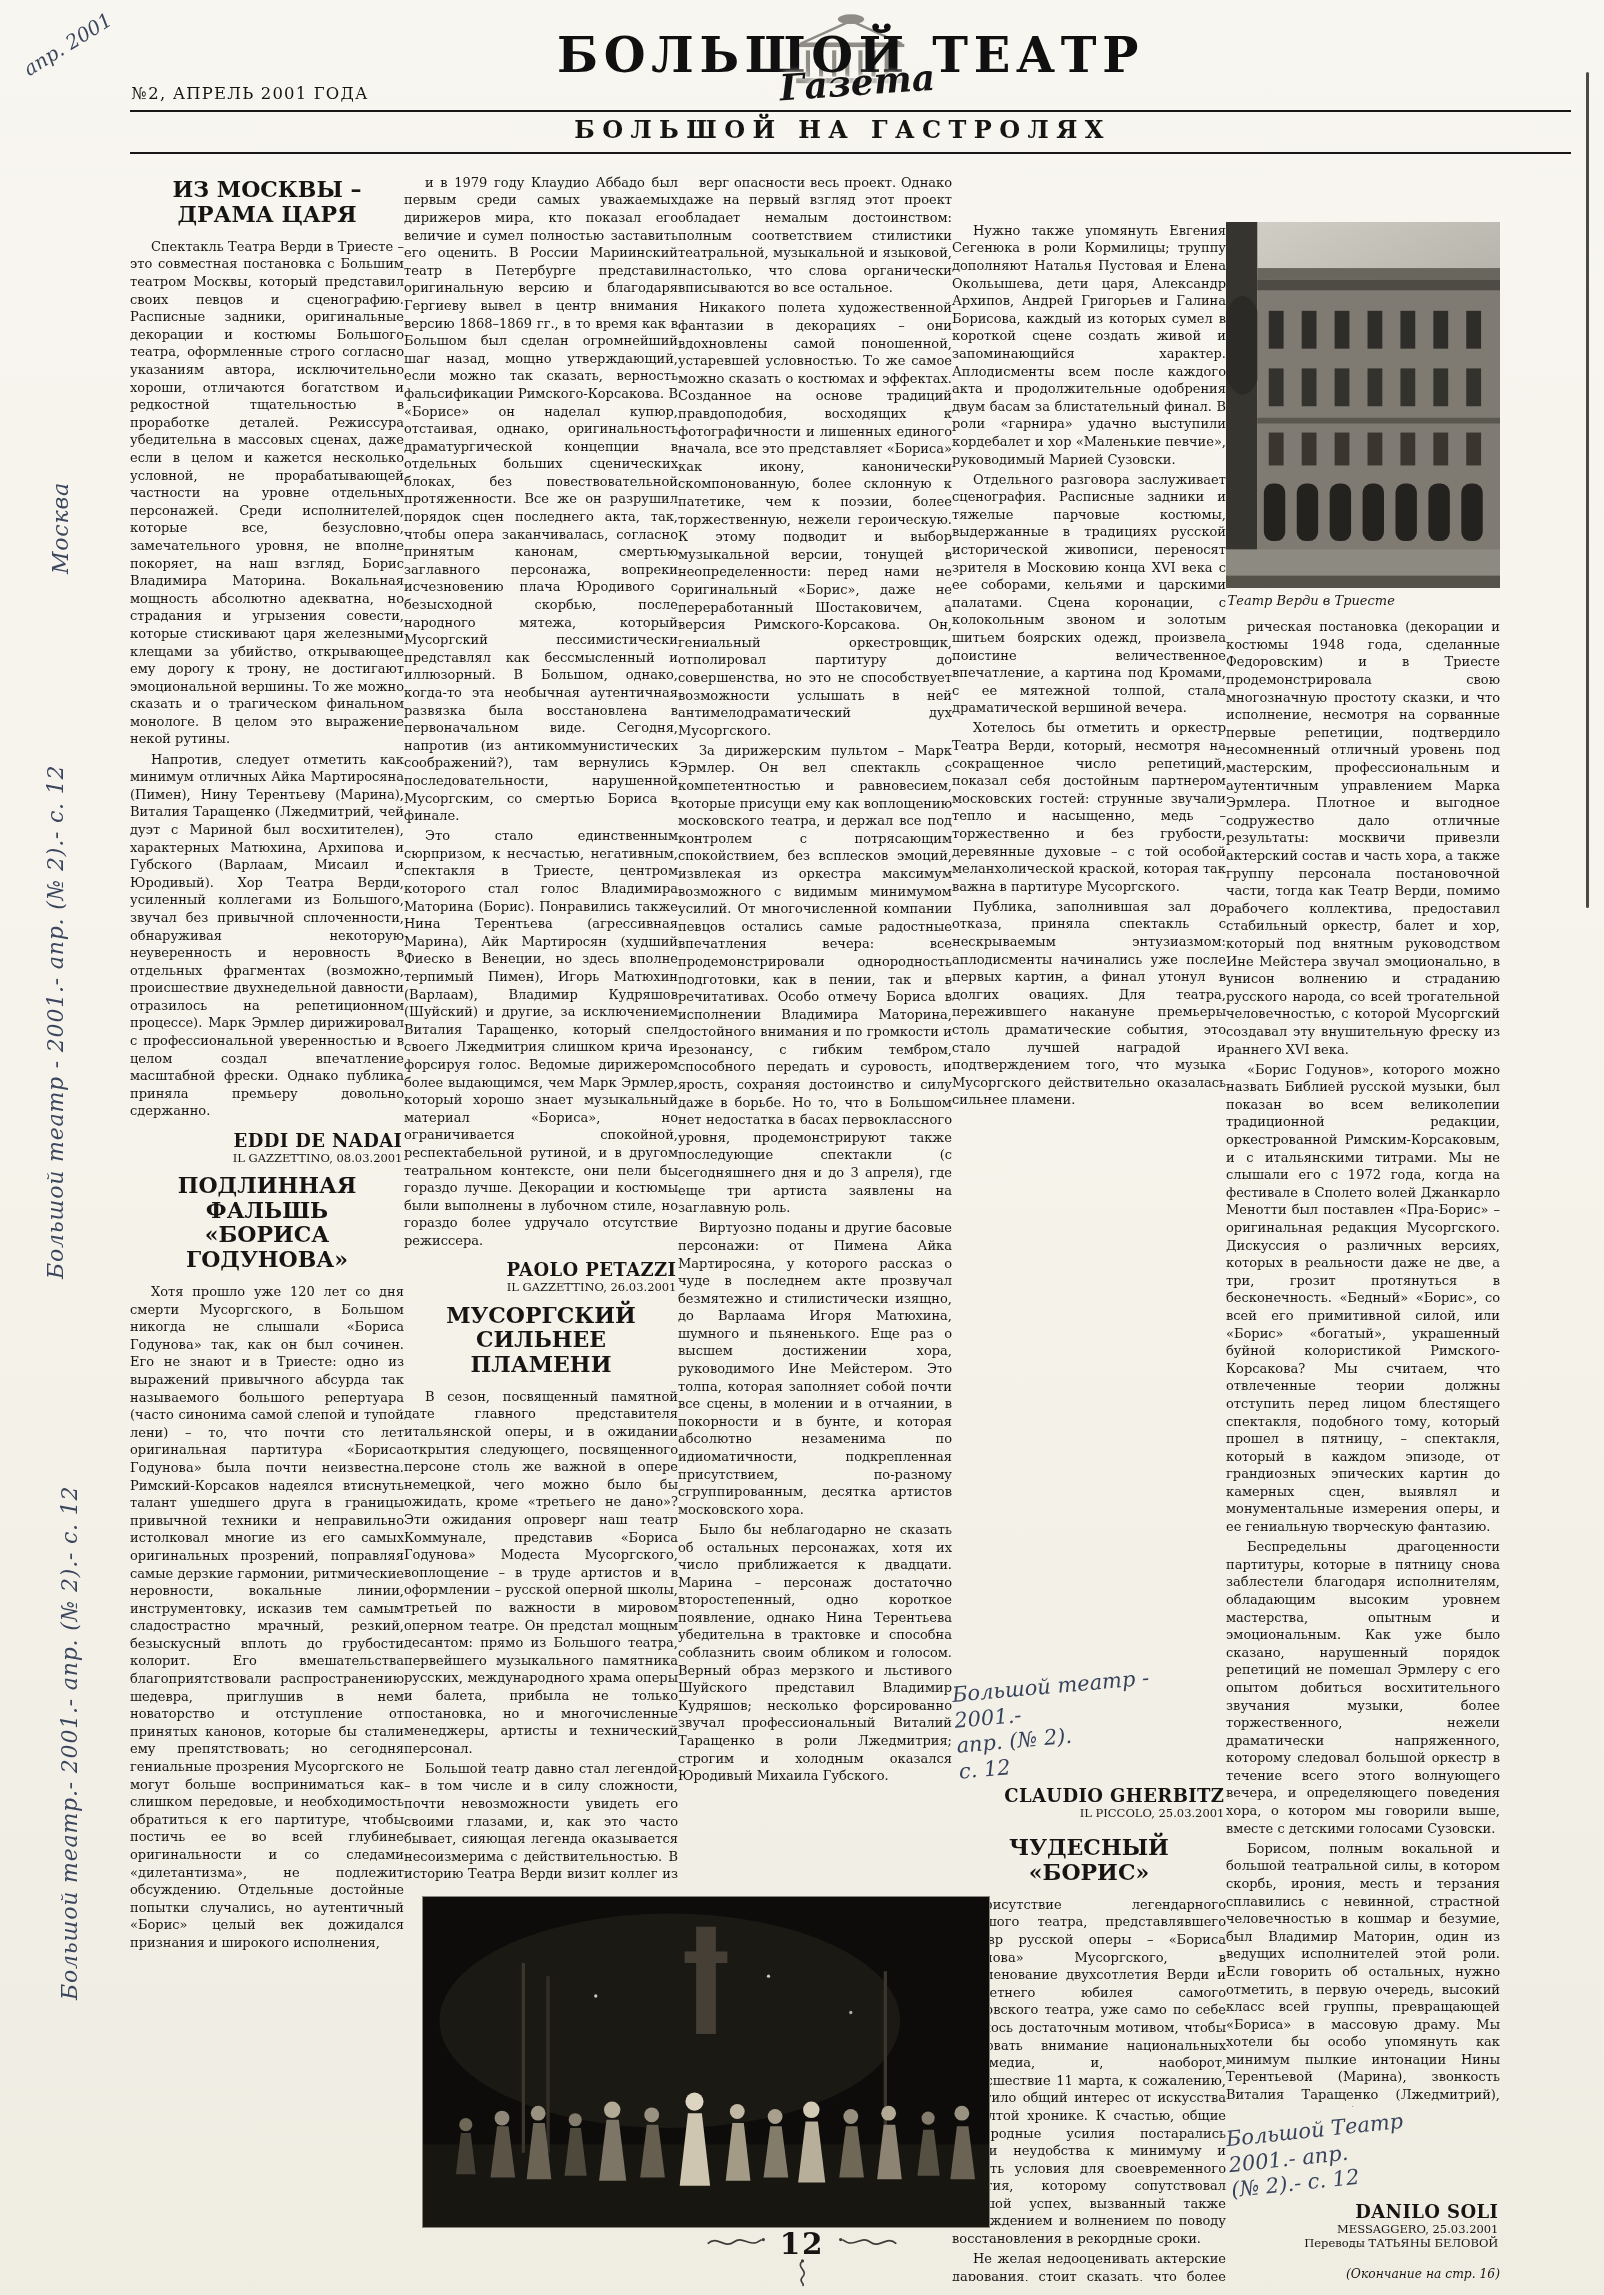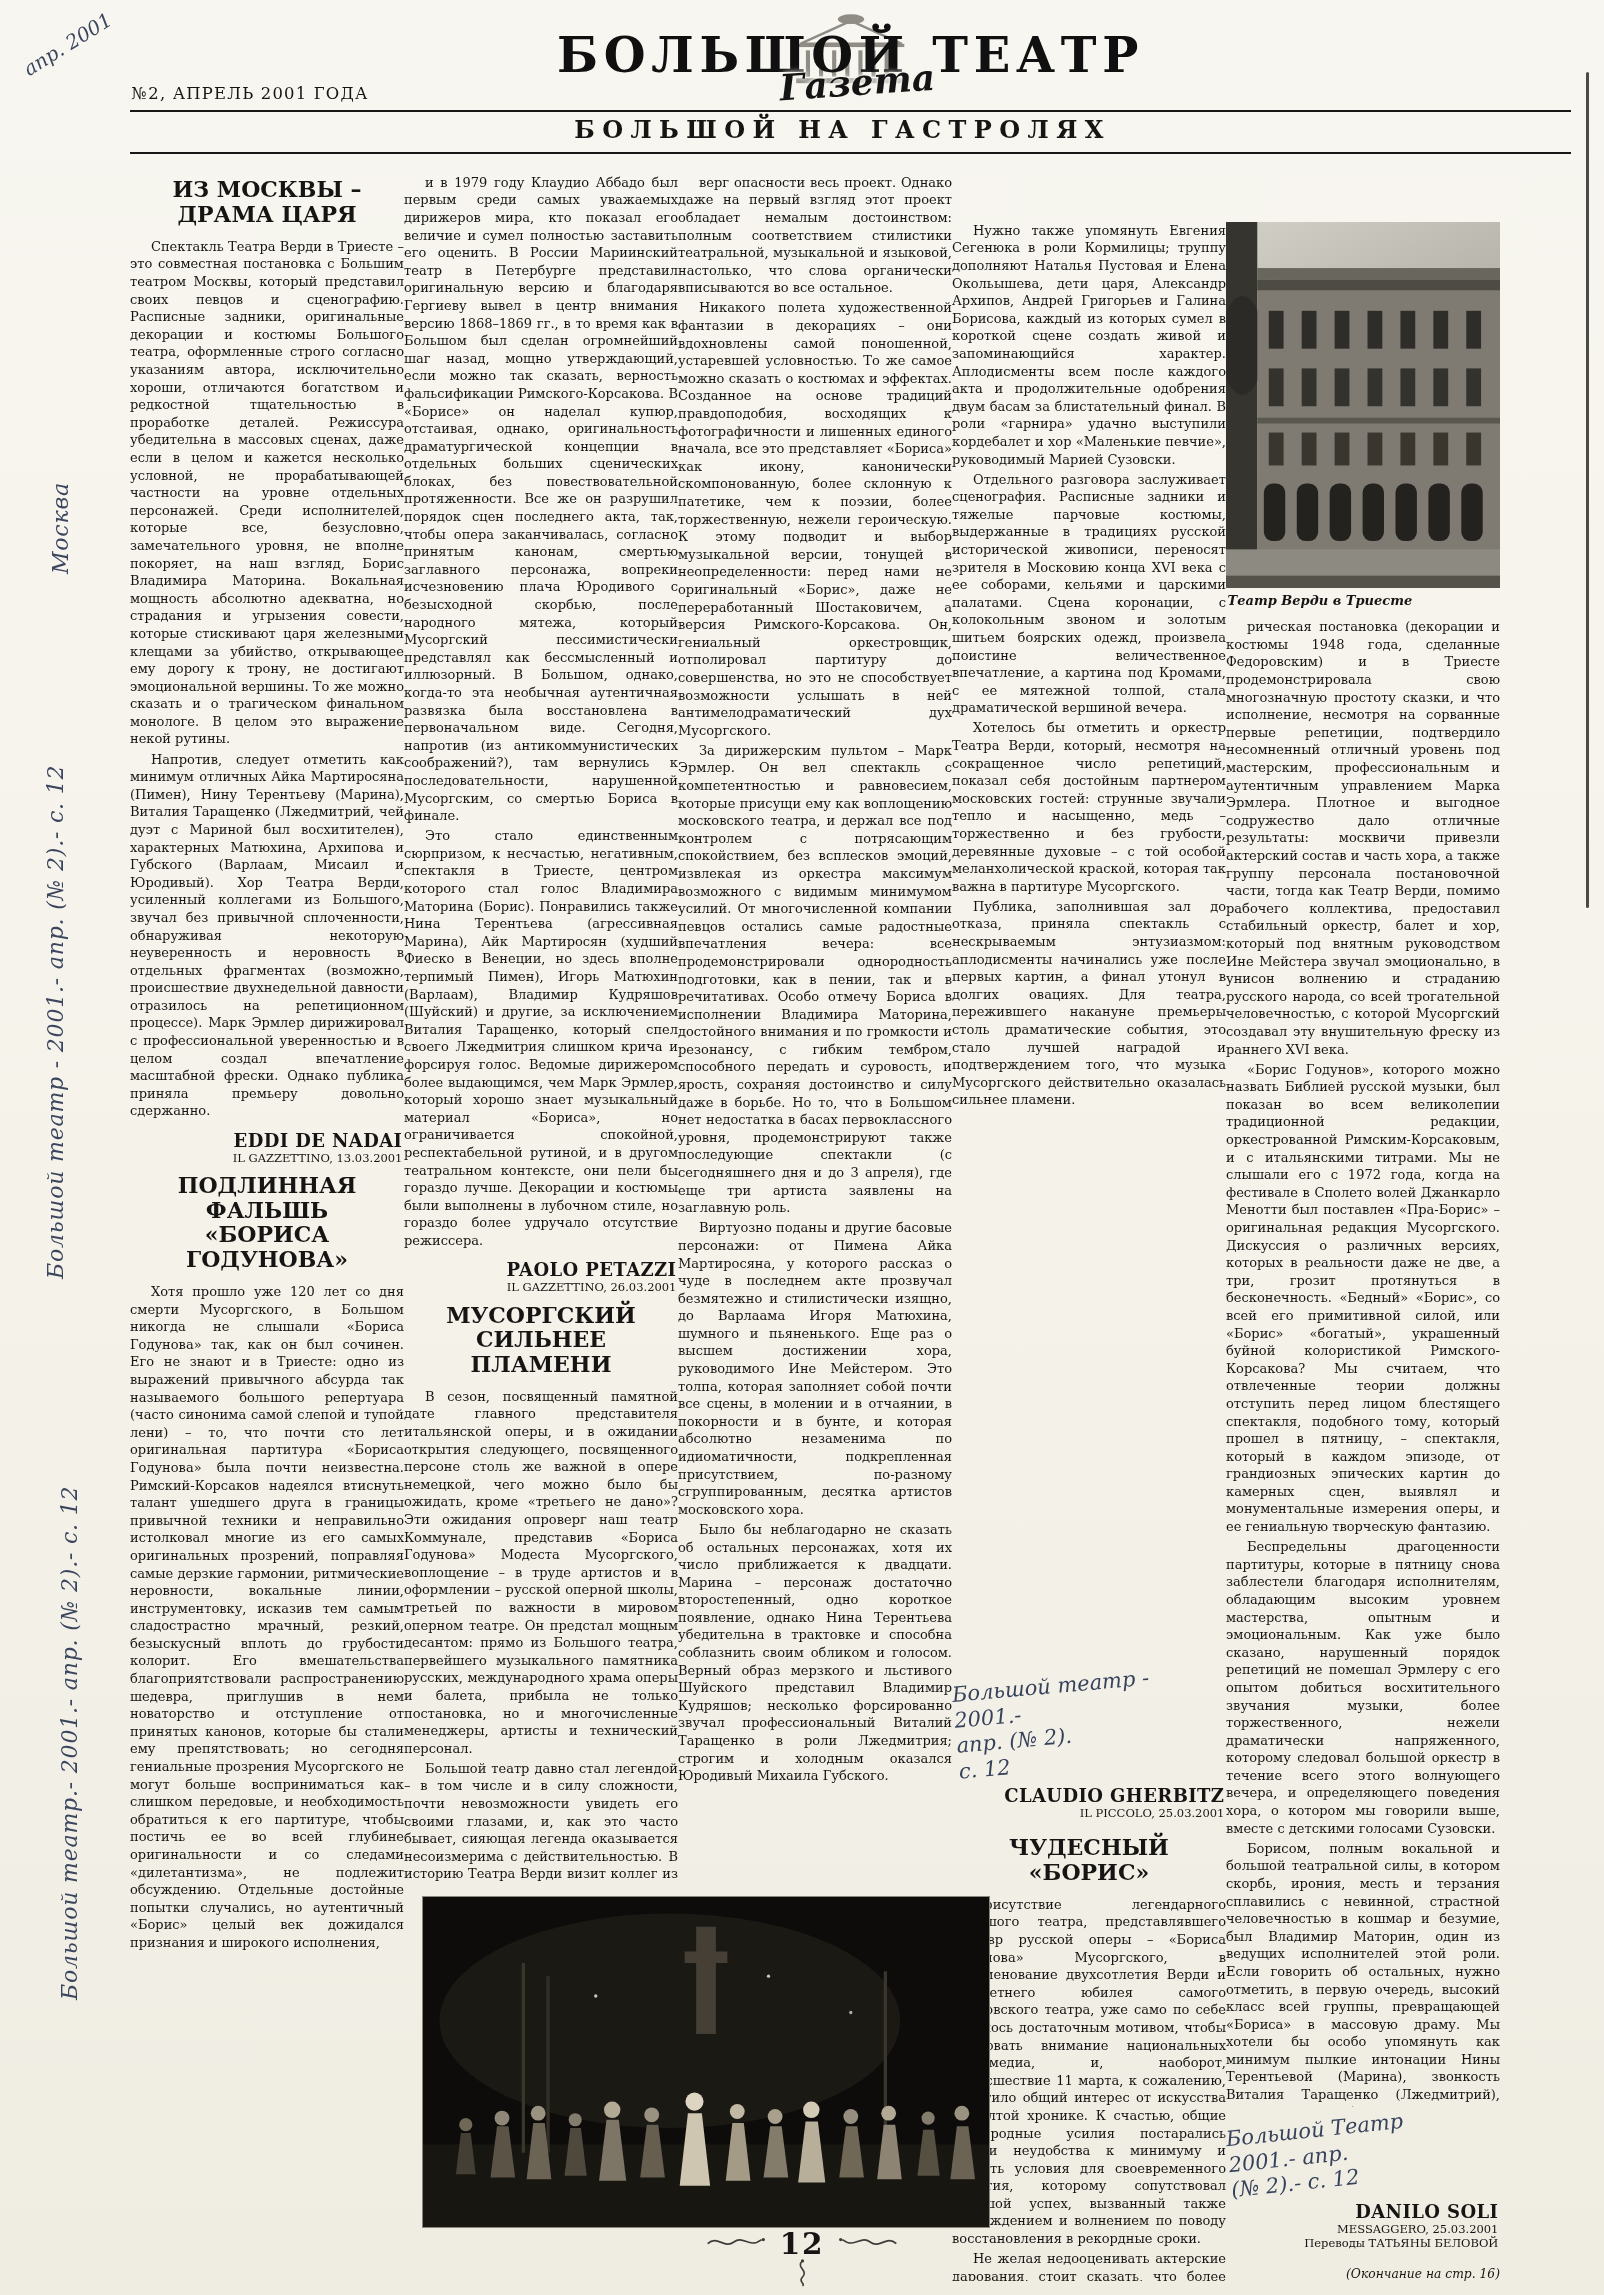--- a/index.html
+++ b/index.html
@@ -39,21 +39,21 @@
   .colflex { display:flex; flex-direction:column;margin-top:48px; }
   .flow-fill { flex:1 1 auto; overflow:hidden; }
   .flow-fixed { overflow:hidden; }
   p.body { font-size:13px; line-height:17.6px; text-align:justify; text-indent:21px;
       margin:0 0 2.5px 0; hyphens:auto; -webkit-hyphens:auto; }
   .headline { font-size:22px; line-height:1.12; font-weight:bold; text-align:center; margin:6.6px 0 11.5px 0; }
   .headline.first { margin-top:3.3px; }
   .byline { text-align:right; margin:9.8px 1.6px 8.2px 0; }
   .byline .name { display:block; font-weight:bold; font-size:18px; letter-spacing:0.4px; }
   .byline .src { display:block; font-size:11.5px; }
-  .caption { font-size:13px; font-weight:bold; font-style:italic; margin:5.7px 0 9.8px 1.6px; }
+  .caption { font-size:13px; font-weight:normal; font-style:italic; margin:5.7px 0 9.8px 1.6px; }
   .cont-note { text-align:right; font-style:italic; font-size:12.3px; margin-top:8.2px; }
   .hw-block-a { margin:8.2px 0 1.6px 3.3px; transform:rotate(-5deg); }
   .hw-block-b { margin:6.6px 0 1.6px 1.6px; transform:rotate(-6deg); }
   
   .photo-frame { line-height:0; }
   .photo-stage { position:absolute; left:292px; top:1722px; width:566px; height:330px; border:0.8px solid #8a867d; }
   .photo-verdi { width:274px; height:366px; }
   
   .page-footer { position:absolute; left:0; right:0; bottom:4.9px; text-align:center; }
   .page-footer .row { display:flex; align-items:center; justify-content:center; gap:15px; }
@@ -105,21 +105,21 @@
 
       <div class="col col-full">
         <div class="headline first">
           <span>ИЗ МОСКВЫ –</span><br>
           <span>ДРАМА ЦАРЯ</span>
         </div>
         <p class="body">Спектакль Театра Верди в Триесте – это совместная постановка с Большим театром Москвы, который представил своих певцов и сценографию. Расписные задники, оригинальные декорации и костюмы Большого театра, оформленные строго согласно указаниям автора, исключительно хороши, отличаются богатством и редкостной тщательностью в проработке деталей. Режиссура убедительна в массовых сценах, даже если в целом и кажется несколько условной, не прорабатывающей частности на уровне отдельных персонажей. Среди исполнителей, которые все, безусловно, замечательного уровня, не вполне покоряет, на наш взгляд, Борис Владимира Маторина. Вокальная мощность абсолютно адекватна, но страдания и угрызения совести, которые стискивают царя железными клещами за убийство, открывающее ему дорогу к трону, не достигают эмоциональной вершины. То же можно сказать и о трагическом финальном монологе. В целом это выражение некой рутины.</p>
         <p class="body">Напротив, следует отметить как минимум отличных Айка Мартиросяна (Пимен), Нину Терентьеву (Марина), Виталия Таращенко (Лжедмитрий, чей дуэт с Мариной был восхитителен), характерных Матюхина, Архипова и Губского (Варлаам, Мисаил и Юродивый). Хор Театра Верди, усиленный коллегами из Большого, звучал без привычной сплоченности, обнаруживая некоторую неуверенность и неровность в отдельных фрагментах (возможно, происшествие двухнедельной давности отразилось на репетиционном процессе). Марк Эрмлер дирижировал с профессиональной уверенностью и в целом создал впечатление масштабной фрески. Однако публика приняла премьеру довольно сдержанно.</p>
         <div class="byline">
           <span class="name">EDDI DE NADAI</span>
-          <span class="src">IL GAZZETTINO, 13.03.2001</span>
+          <span class="src">IL GAZZETTINO, 08.03.2001</span>
         </div>
         <div class="headline">
           <span>ПОДЛИННАЯ ФАЛЬШЬ</span><br>
           <span>«БОРИСА ГОДУНОВА»</span>
         </div>
         <p class="body">Хотя прошло уже 120 лет со дня смерти Мусоргского, в Большом никогда не слышали «Бориса Годунова» так, как он был сочинен. Его не знают и в Триесте: одно из выражений привычного абсурда так называемого большого репертуара (часто синонима самой слепой и тупой лени) – то, что почти сто лет оригинальная партитура «Бориса Годунова» была почти неизвестна. Римский-Корсаков надеялся втиснуть талант ушедшего друга в границы привычной техники и неправильно истолковал многие из его самых оригинальных прозрений, поправляя самые дерзкие гармонии, ритмические неровности, вокальные линии, инструментовку, исказив тем самым сладострастно мрачный, резкий, безыскусный вплоть до грубости колорит. Его вмешательства благоприятствовали распространению шедевра, приглушив в нем новаторство и отступление от принятых канонов, которые бы стали ему препятствовать; но сегодня гениальные прозрения Мусоргского не могут больше восприниматься как слишком передовые, и необходимость обратиться к его партитуре, чтобы постичь ее во всей глубине оригинальности и со следами «дилетантизма», не подлежит обсуждению. Отдельные достойные попытки случались, но аутентичный «Борис» целый век дожидался признания и широкого исполнения,</p>
       </div>
 
       <div class="col col-short">
         <p class="body">и в 1979 году Клаудио Аббадо был первым среди самых уважаемых дирижеров мира, кто показал его величие и сумел полностью заставить его оценить. В России Мариинский театр в Петербурге представил оригинальную версию и благодаря Гергиеву вывел в центр внимания версию 1868–1869 гг., в то время как в Большом был сделан огромнейший шаг назад, мощно утверждающий, если можно так сказать, верность фальсификации Римского-Корсакова. В «Борисе» он наделал купюр, отстаивая, однако, оригинальность драматургической концепции в отдельных больших сценических блоках, без повествовательной протяженности. Все же он разрушил порядок сцен последнего акта, так, чтобы опера заканчивалась, согласно принятым канонам, смертью заглавного персонажа, вопреки исчезновению плача Юродивого с безысходной скорбью, после народного мятежа, который Мусоргский пессимистически представлял как бессмысленный и иллюзорный. В Большом, однако, когда-то эта необычная аутентичная развязка была восстановлена в первоначальном виде. Сегодня, напротив (из антикоммунистических соображений?), там вернулись к последовательности, нарушенной Мусоргским, со смертью Бориса в финале.</p>

